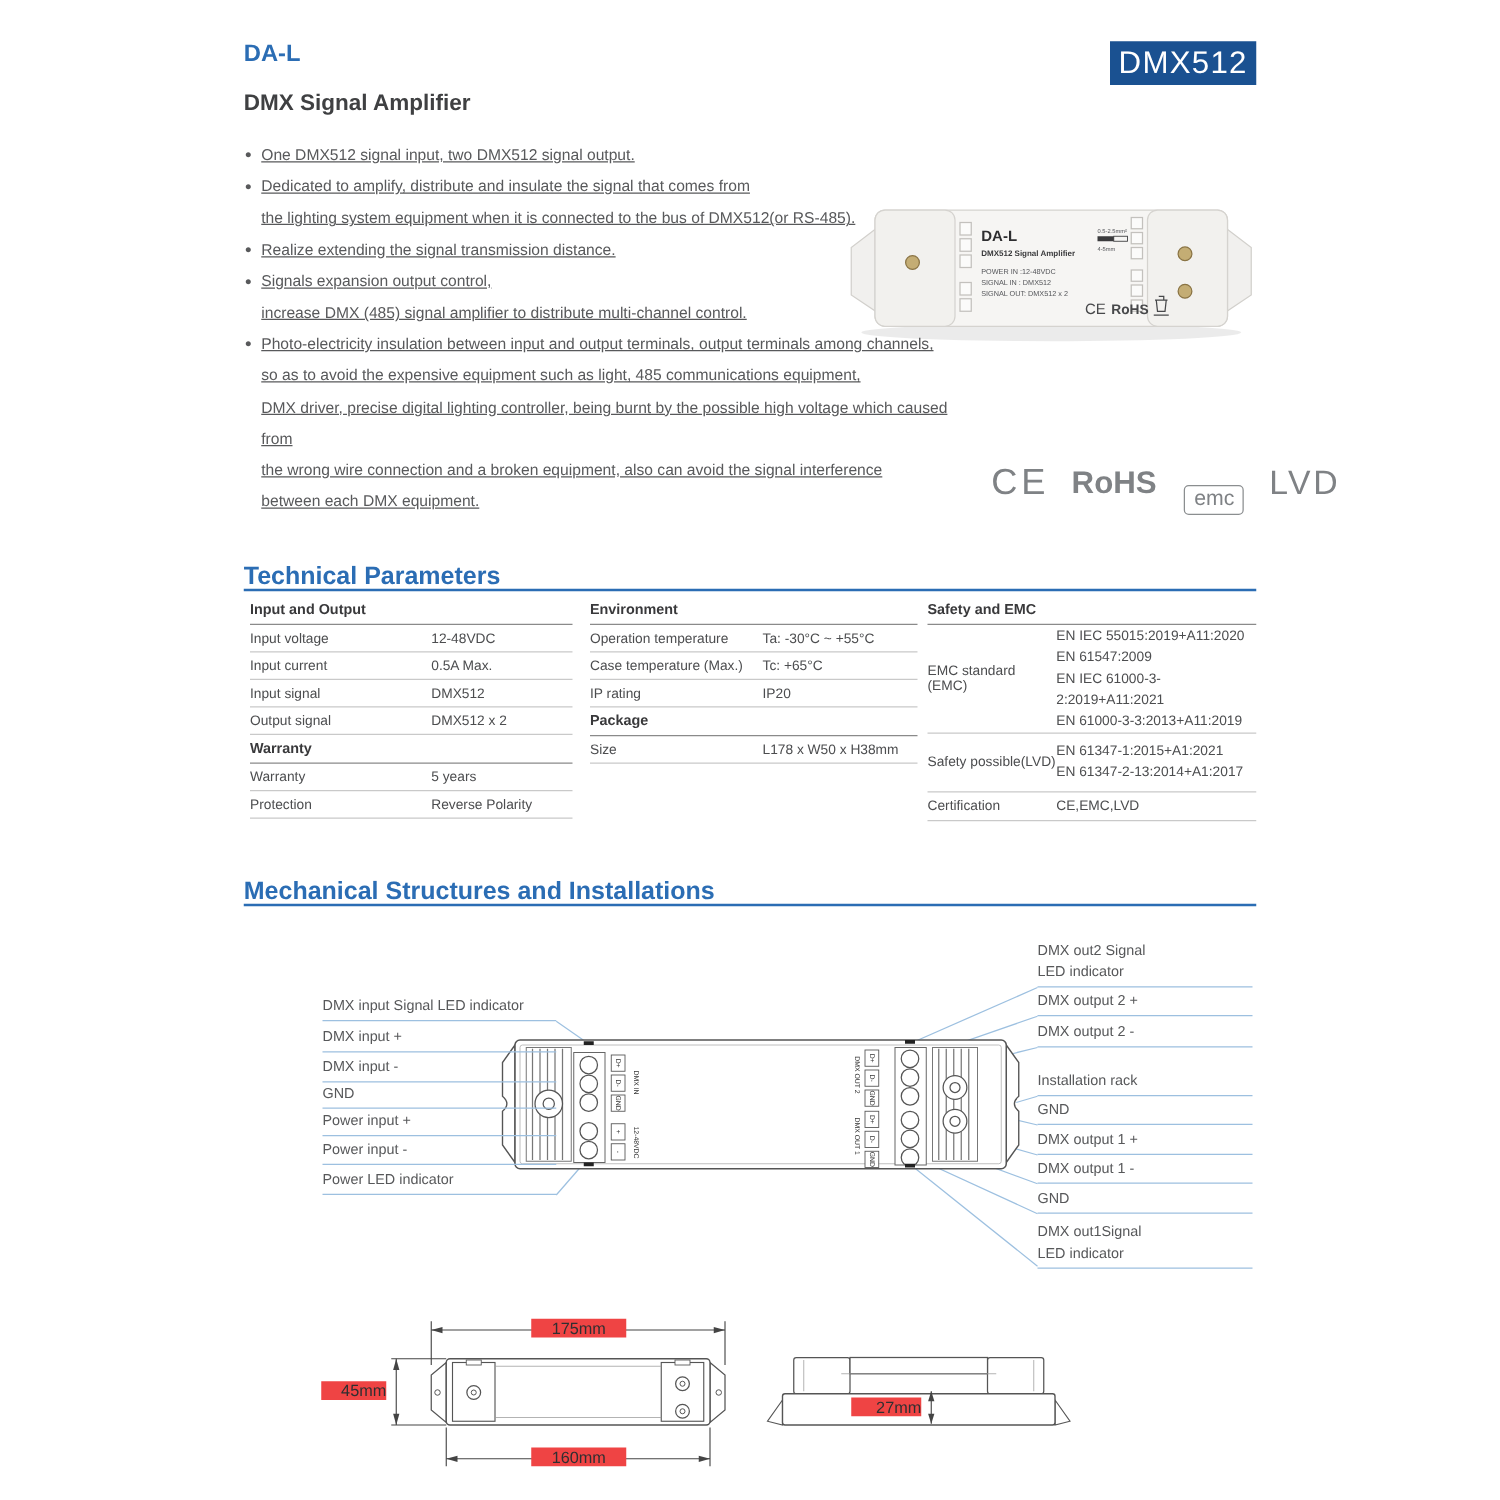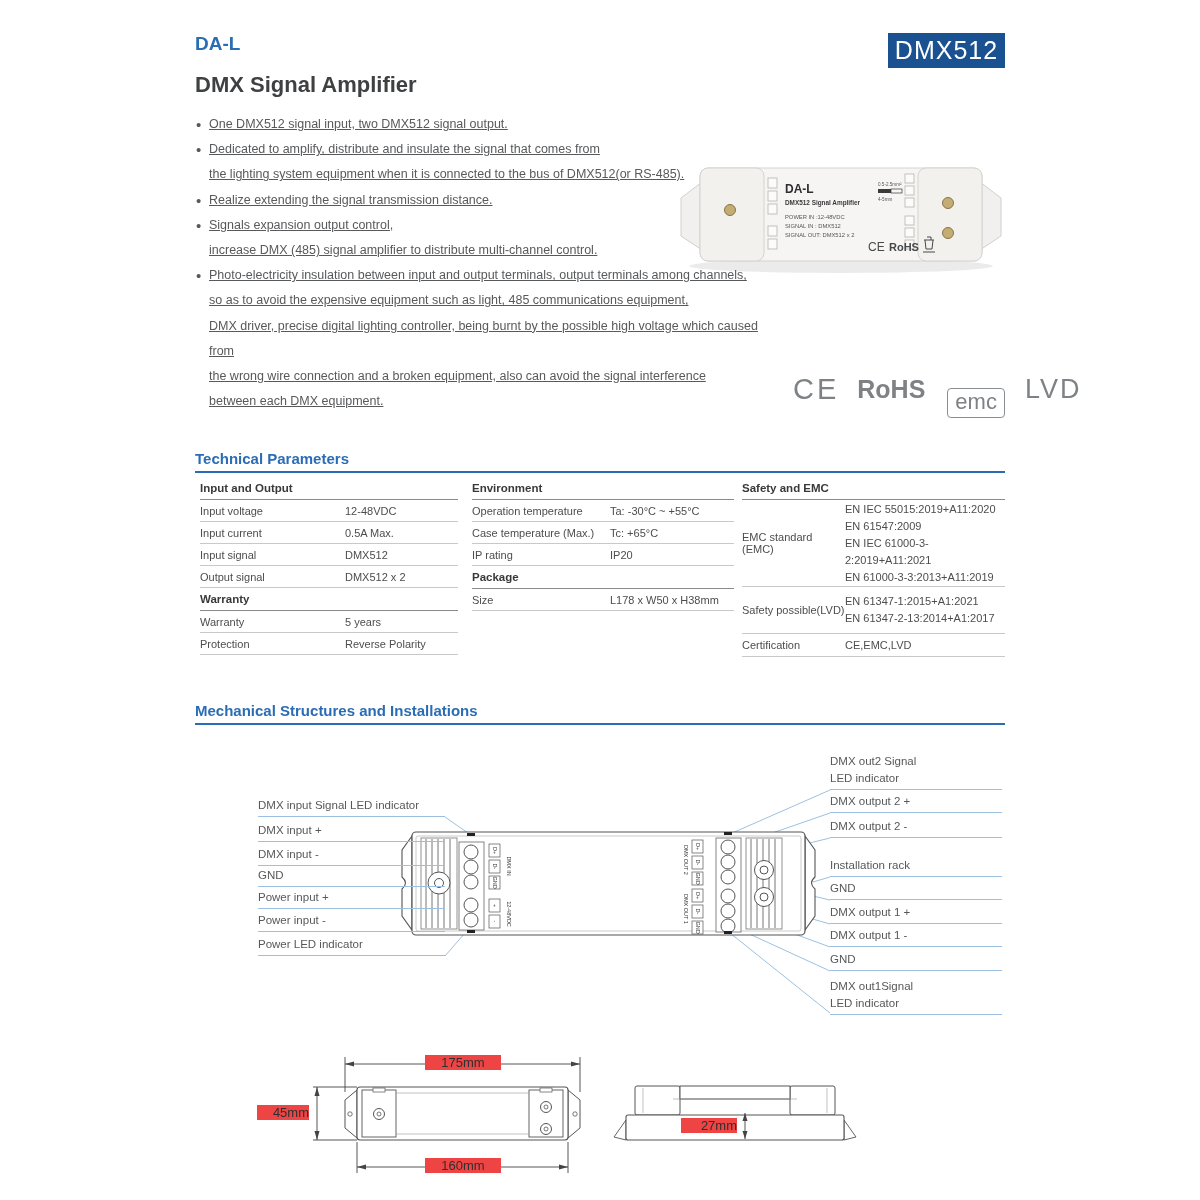--- a/index.html
+++ b/index.html
@@ -2,38 +2,38 @@
 <html><head>
 <meta charset="utf-8">
 <style>
   html,body{margin:0;padding:0;}
   body{width:1200px;height:1200px;position:relative;background:#fff;
        font-family:"Liberation Sans",sans-serif;color:#57585a;overflow:hidden;}
   .abs{position:absolute;}
 
   
   .code{left:195px;top:33px;font-size:19px;font-weight:bold;color:#2b6db4;}
-  .title{left:195px;top:72px;font-size:22px;font-weight:600;color:#3f4042;}
+  .title{left:195px;top:72px;font-size:18px;font-weight:600;color:#3f4042;}
   .badge{left:888px;top:33px;width:117px;height:35px;background:#1a5191;color:#fff;
          font-size:25px;display:flex;align-items:center;justify-content:center;letter-spacing:1px;}
 
   
   .features{left:196px;top:112px;width:580px;font-size:12.5px;line-height:25.2px;color:#58595b;}
   .fl{position:relative;padding-left:13px;text-decoration:underline;}
   .fl.first::before{content:"\2022";position:absolute;left:0;top:0;font-size:15px;color:#58595b;}
 
   
   .certs{left:793px;top:360px;display:flex;align-items:center;color:#7f8285;}
   .c-ce{font-size:29px;font-weight:500;letter-spacing:3px;}
   .c-rohs{font-size:25px;font-weight:bold;margin-left:18px;}
-  .c-emc{font-size:22px;border:1.5px solid #8b8e90;border-radius:4px;padding:0 7px 2px 7px;margin-left:22px;margin-top:28px;}
+  .c-emc{font-size:17px;border:1.5px solid #8b8e90;border-radius:4px;padding:0 7px 2px 7px;margin-left:22px;margin-top:28px;}
   .c-lvd{font-size:27px;font-weight:300;letter-spacing:2px;margin-left:20px;}
 
   
-  .sec-h{font-size:15px;font-weight:600;color:#2b6db4;}
+  .sec-h{font-size:20px;font-weight:600;color:#2b6db4;}
   .blue-rule{height:2px;background:#2b6db4;width:810px;left:195px;}
 
   
   .tcol{position:absolute;top:477px;}
   .trow{display:flex;align-items:center;height:21px;border-bottom:1px solid #c9c9c9;
         font-size:11px;color:#4c4d4f;}
   .thead{display:flex;align-items:center;height:22px;border-bottom:1px solid #8a8a8a;
          font-weight:bold;font-size:11.5px;color:#39393b;}
   .lab{flex:0 0 145px;}
   .lab2{flex:0 0 138px;}

